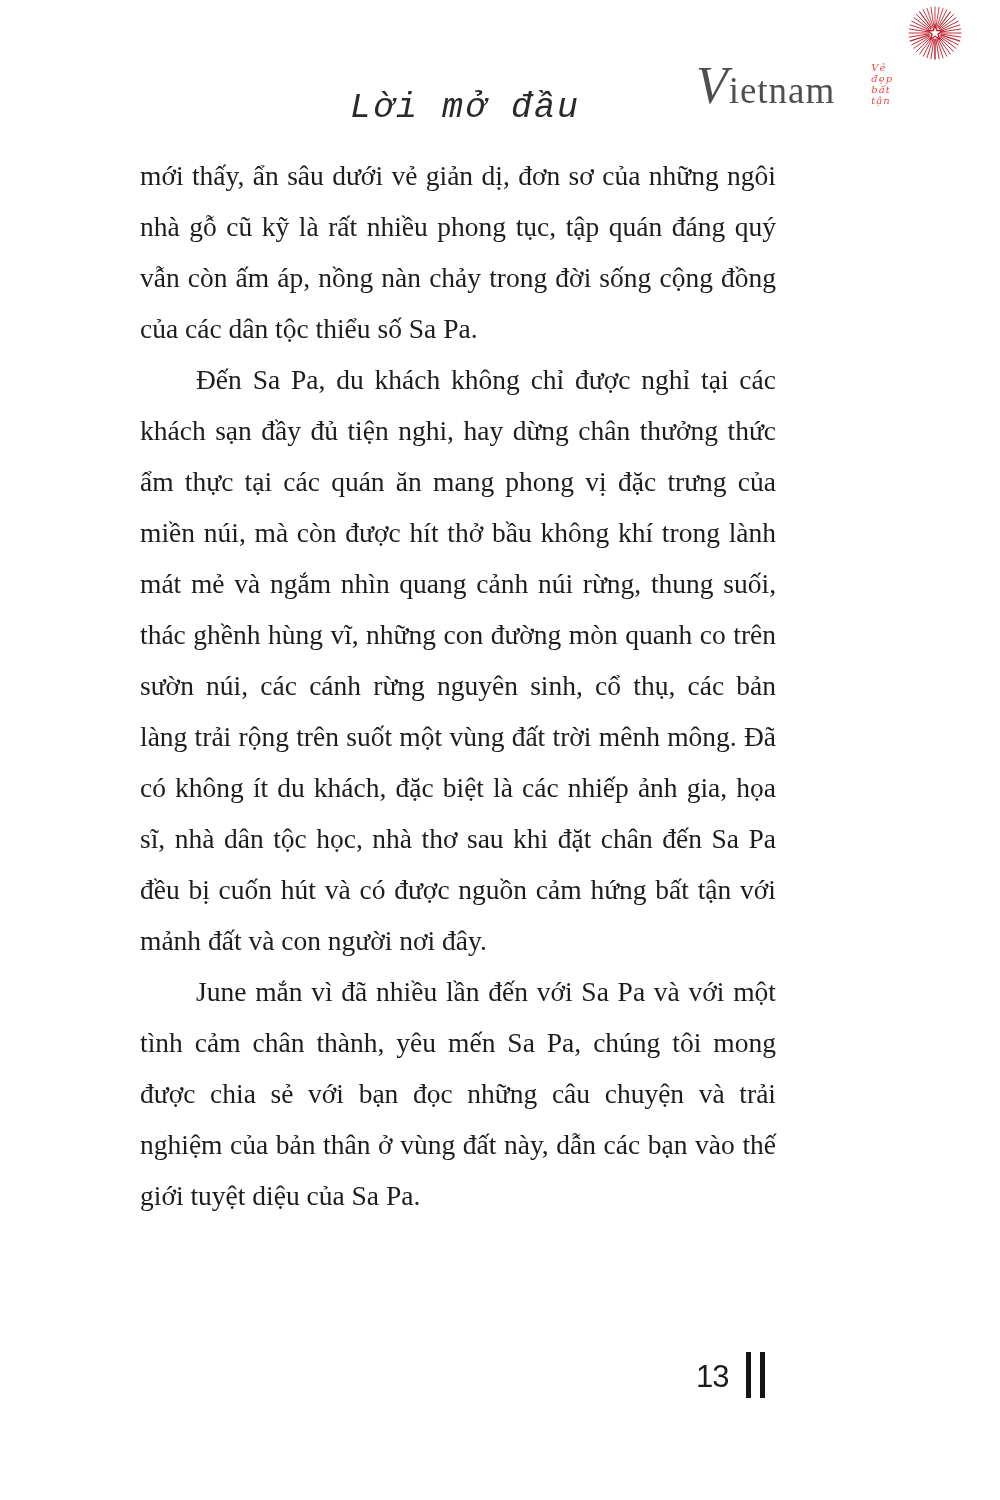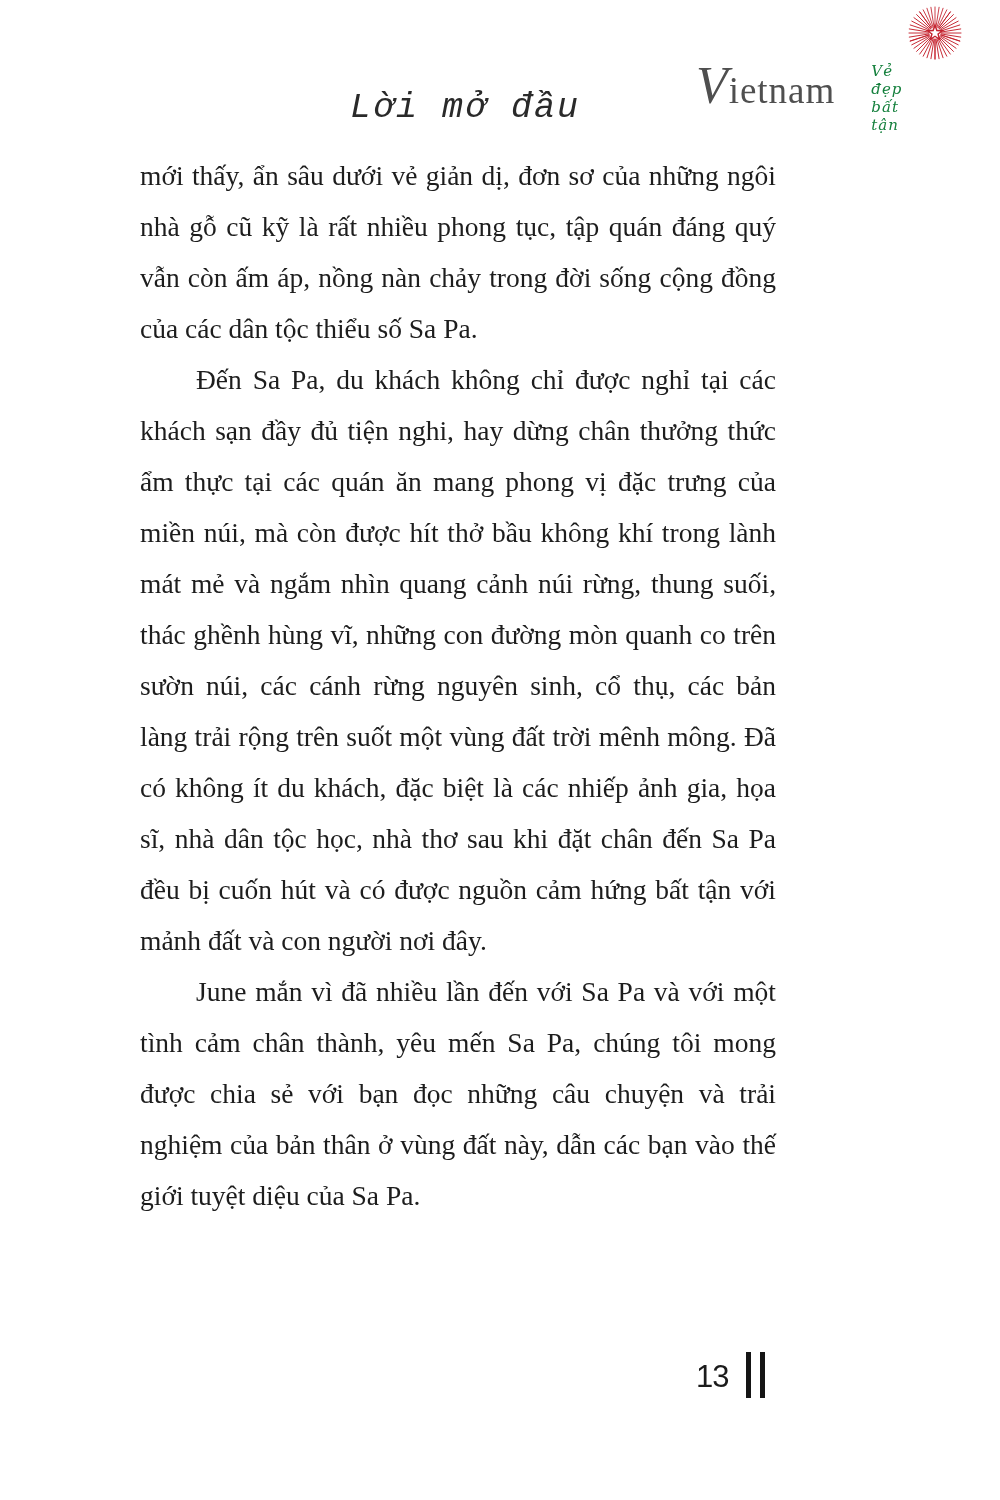--- a/index.html
+++ b/index.html
@@ -41,22 +41,22 @@
     color:#4f4f4f;
     letter-spacing:1px;
   }
   .brand-name::first-letter{
     font-size:1.4em;
     font-style:italic;
   }
   .brand-tagline{
     font-family:"DejaVu Serif",serif;
     font-style:italic;
-    font-size:15px;
-    color:#15803d;
+    font-size:10px;
+    color:#ef4444;
     margin-top:-4px;
     margin-left:36px;
     letter-spacing:1px;
   }
 
   
   .publisher-logo{
     position:absolute;
     top:2px;left:893px;
     width:84px;height:62px;

